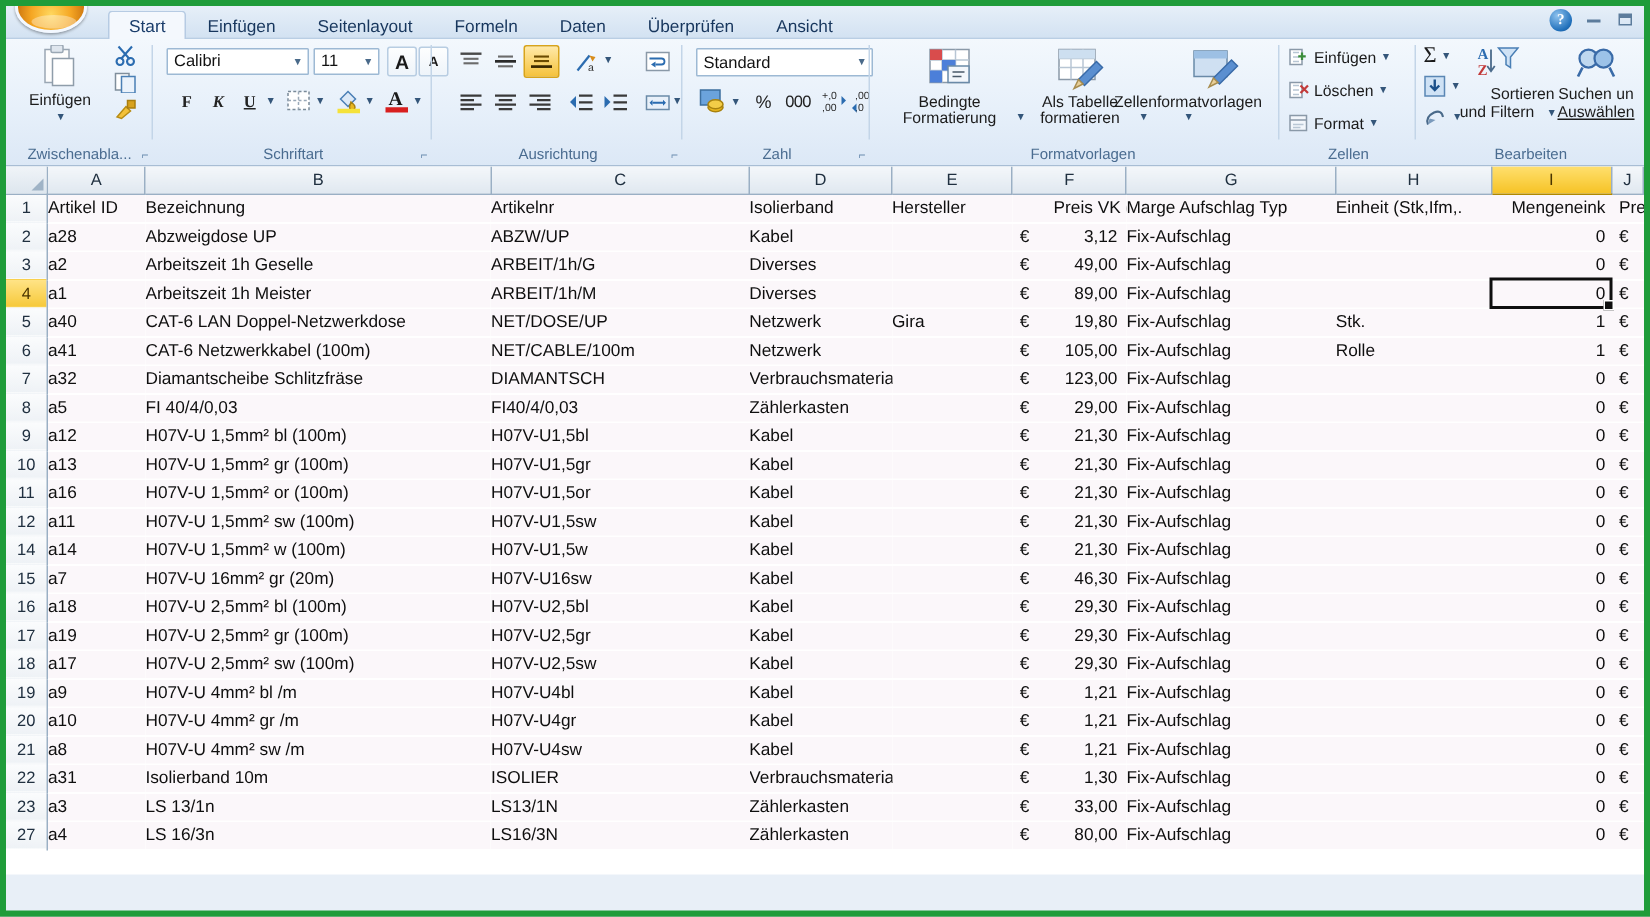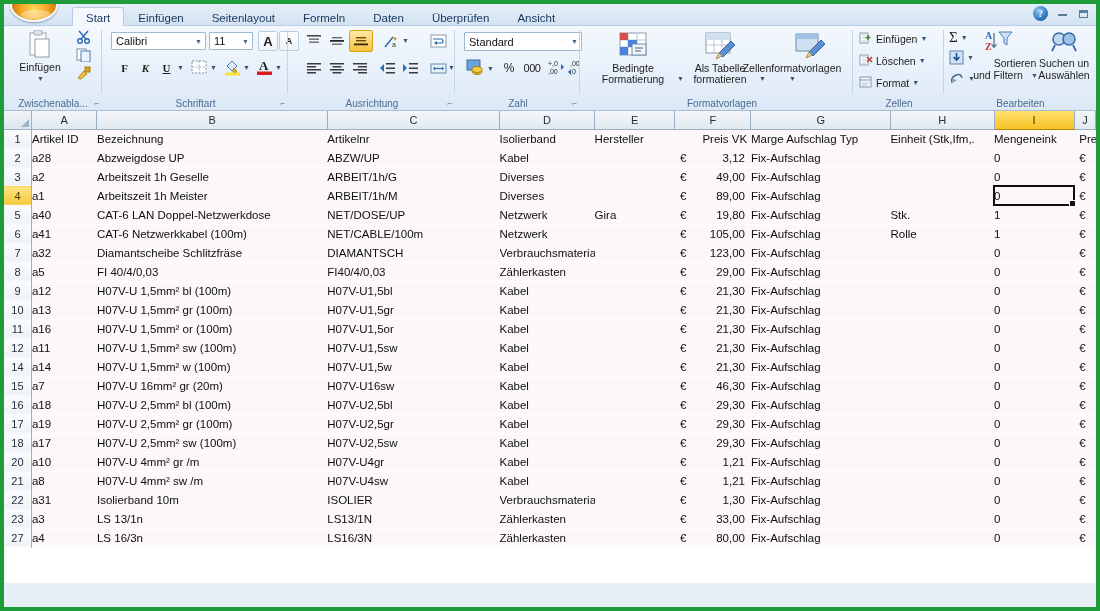--- a/index.html
+++ b/index.html
@@ -236,21 +236,21 @@
     height: 19px;
     font-size: 11.5px;
     color: #0f0f0f;
     vertical-align: middle;
     background: #fbf7fa;
     white-space: nowrap;
     overflow: hidden;
     padding: 0 2px 0 3px;
     position: relative;
   }
-  td.cell.right { padding-right: 4px; }
+  td.cell.right { text-align: right; padding-right: 4px; }
   td.cell.cur { text-align: right; padding-right: 6px; }
   td.cell.eur { text-align: left; padding-left: 5px; }
   .rowline td { border-bottom: 1px solid transparent; }
 
   
   .activecell {
     position: absolute;
     border: 2px solid #0f0f0f;
     pointer-events: none;
     background: transparent;
@@ -632,21 +632,21 @@
         <div class="sqicon" style="left:86px;top:46px;font-size:7px;color:#34567a;">▼</div>
 
         <div class="sqicon" style="left:105px;top:4px;">
           <svg width="28" height="26" viewBox="0 0 28 26">
             <circle cx="9" cy="9" r="6" fill="#bfd8ef" stroke="#3a6ba8" stroke-width="1.5"></circle>
             <circle cx="19" cy="9" r="6" fill="#9cc2e8" stroke="#3a6ba8" stroke-width="1.5"></circle>
             <path d="M5 15 l-3 6 M23 15 l3 6" stroke="#3a6ba8" stroke-width="1.8"></path>
           </svg>
         </div>
         <div class="big-icon-lbl" style="left:90px;top:32px;width:58px;">Suchen un</div>
-        <div class="big-icon-lbl" style="left:90px;top:44px;width:58px;">Auswählen</div>
+        <div class="big-icon-lbl" style="left:90px;top:44px;width:58px;text-decoration:underline;">Auswählen</div>
       </div>
       <div class="grp-label">Bearbeiten</div>
     </div>
   </div>
 
 
   <div class="gridwrap">
     <table class="sheet">
       <colgroup>
         <col style="width:26px">
@@ -910,20 +910,34 @@
             <td class="cell ">Kabel</td>
             <td class="cell "></td>
             <td class="cell eur">€</td>
             <td class="cell cur">29,30</td>
             <td class="cell ">Fix-Aufschlag</td>
             <td class="cell "></td>
             <td class="cell right">0</td>
             <td class="cell eur">€</td>
           </tr>
           <tr class="rowline">
+            <td class="rowh">19</td>
+            <td class="cell ">a9</td>
+            <td class="cell ">H07V-U 4mm² bl /m</td>
+            <td class="cell ">H07V-U4bl</td>
+            <td class="cell ">Kabel</td>
+            <td class="cell "></td>
+            <td class="cell eur">€</td>
+            <td class="cell cur">1,21</td>
+            <td class="cell ">Fix-Aufschlag</td>
+            <td class="cell "></td>
+            <td class="cell right">0</td>
+            <td class="cell eur">€</td>
+          </tr>
+          <tr class="rowline">
             <td class="rowh">20</td>
             <td class="cell ">a10</td>
             <td class="cell ">H07V-U 4mm² gr /m</td>
             <td class="cell ">H07V-U4gr</td>
             <td class="cell ">Kabel</td>
             <td class="cell "></td>
             <td class="cell eur">€</td>
             <td class="cell cur">1,21</td>
             <td class="cell ">Fix-Aufschlag</td>
             <td class="cell "></td>

